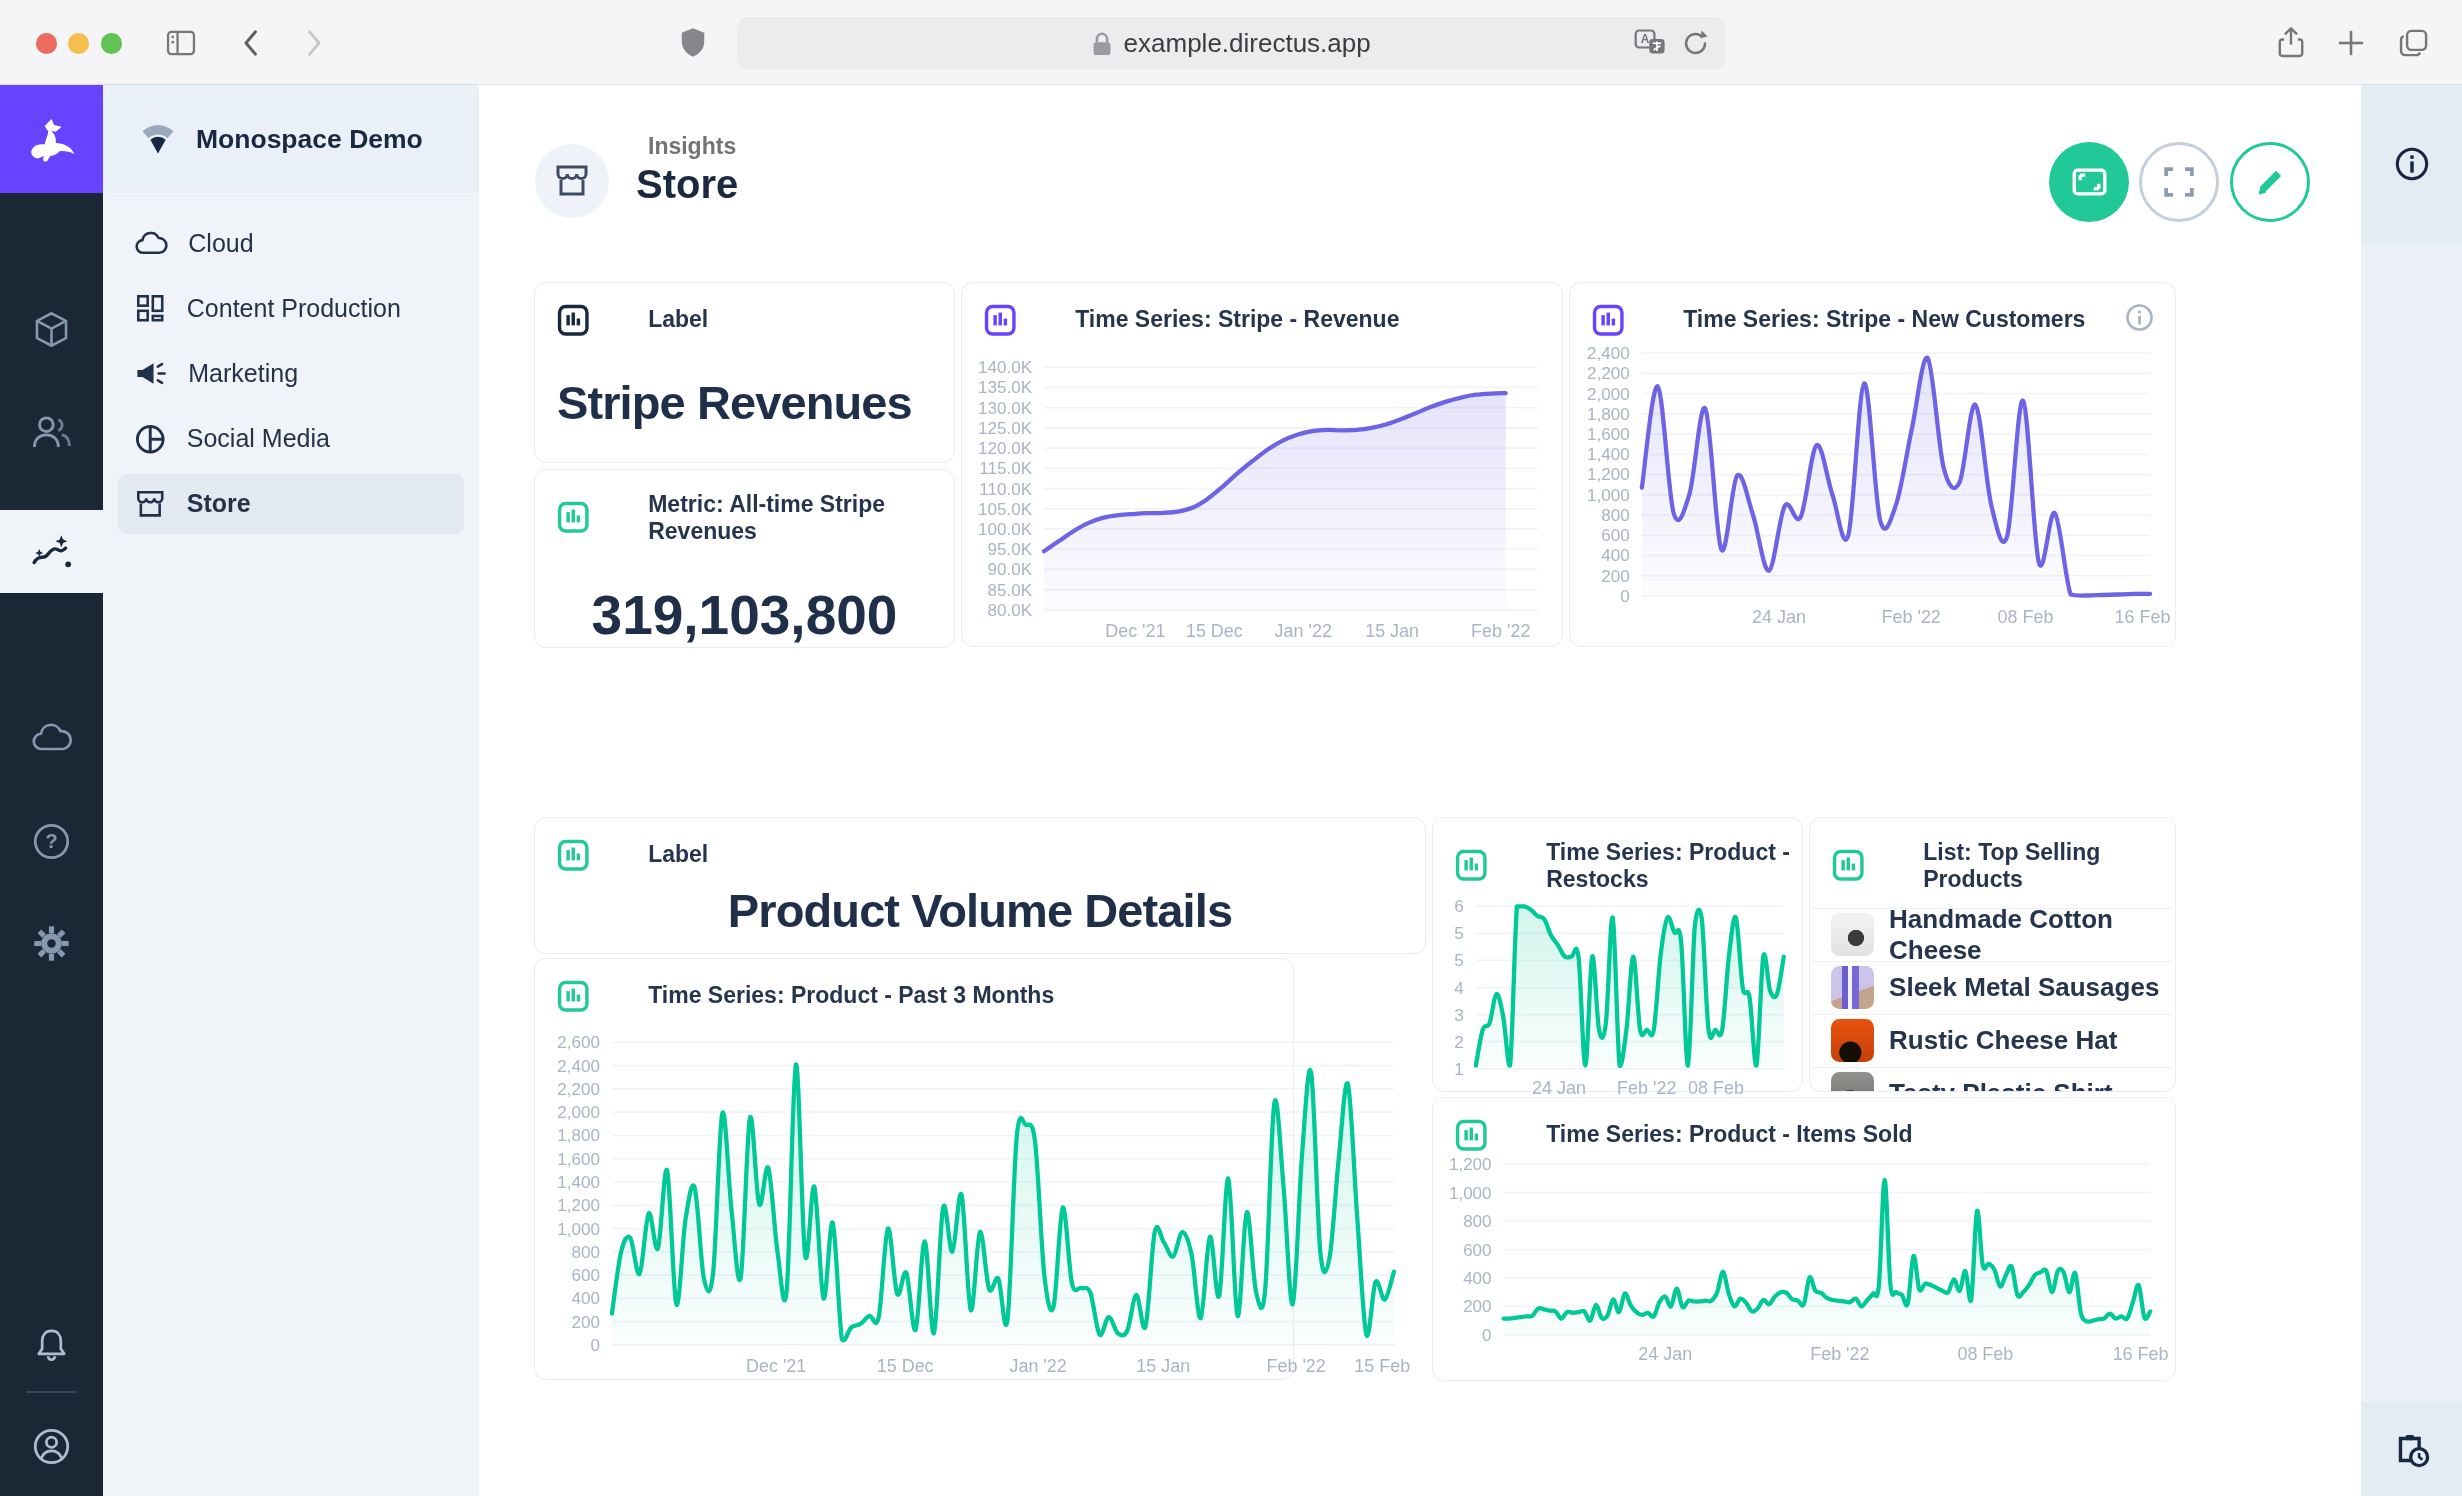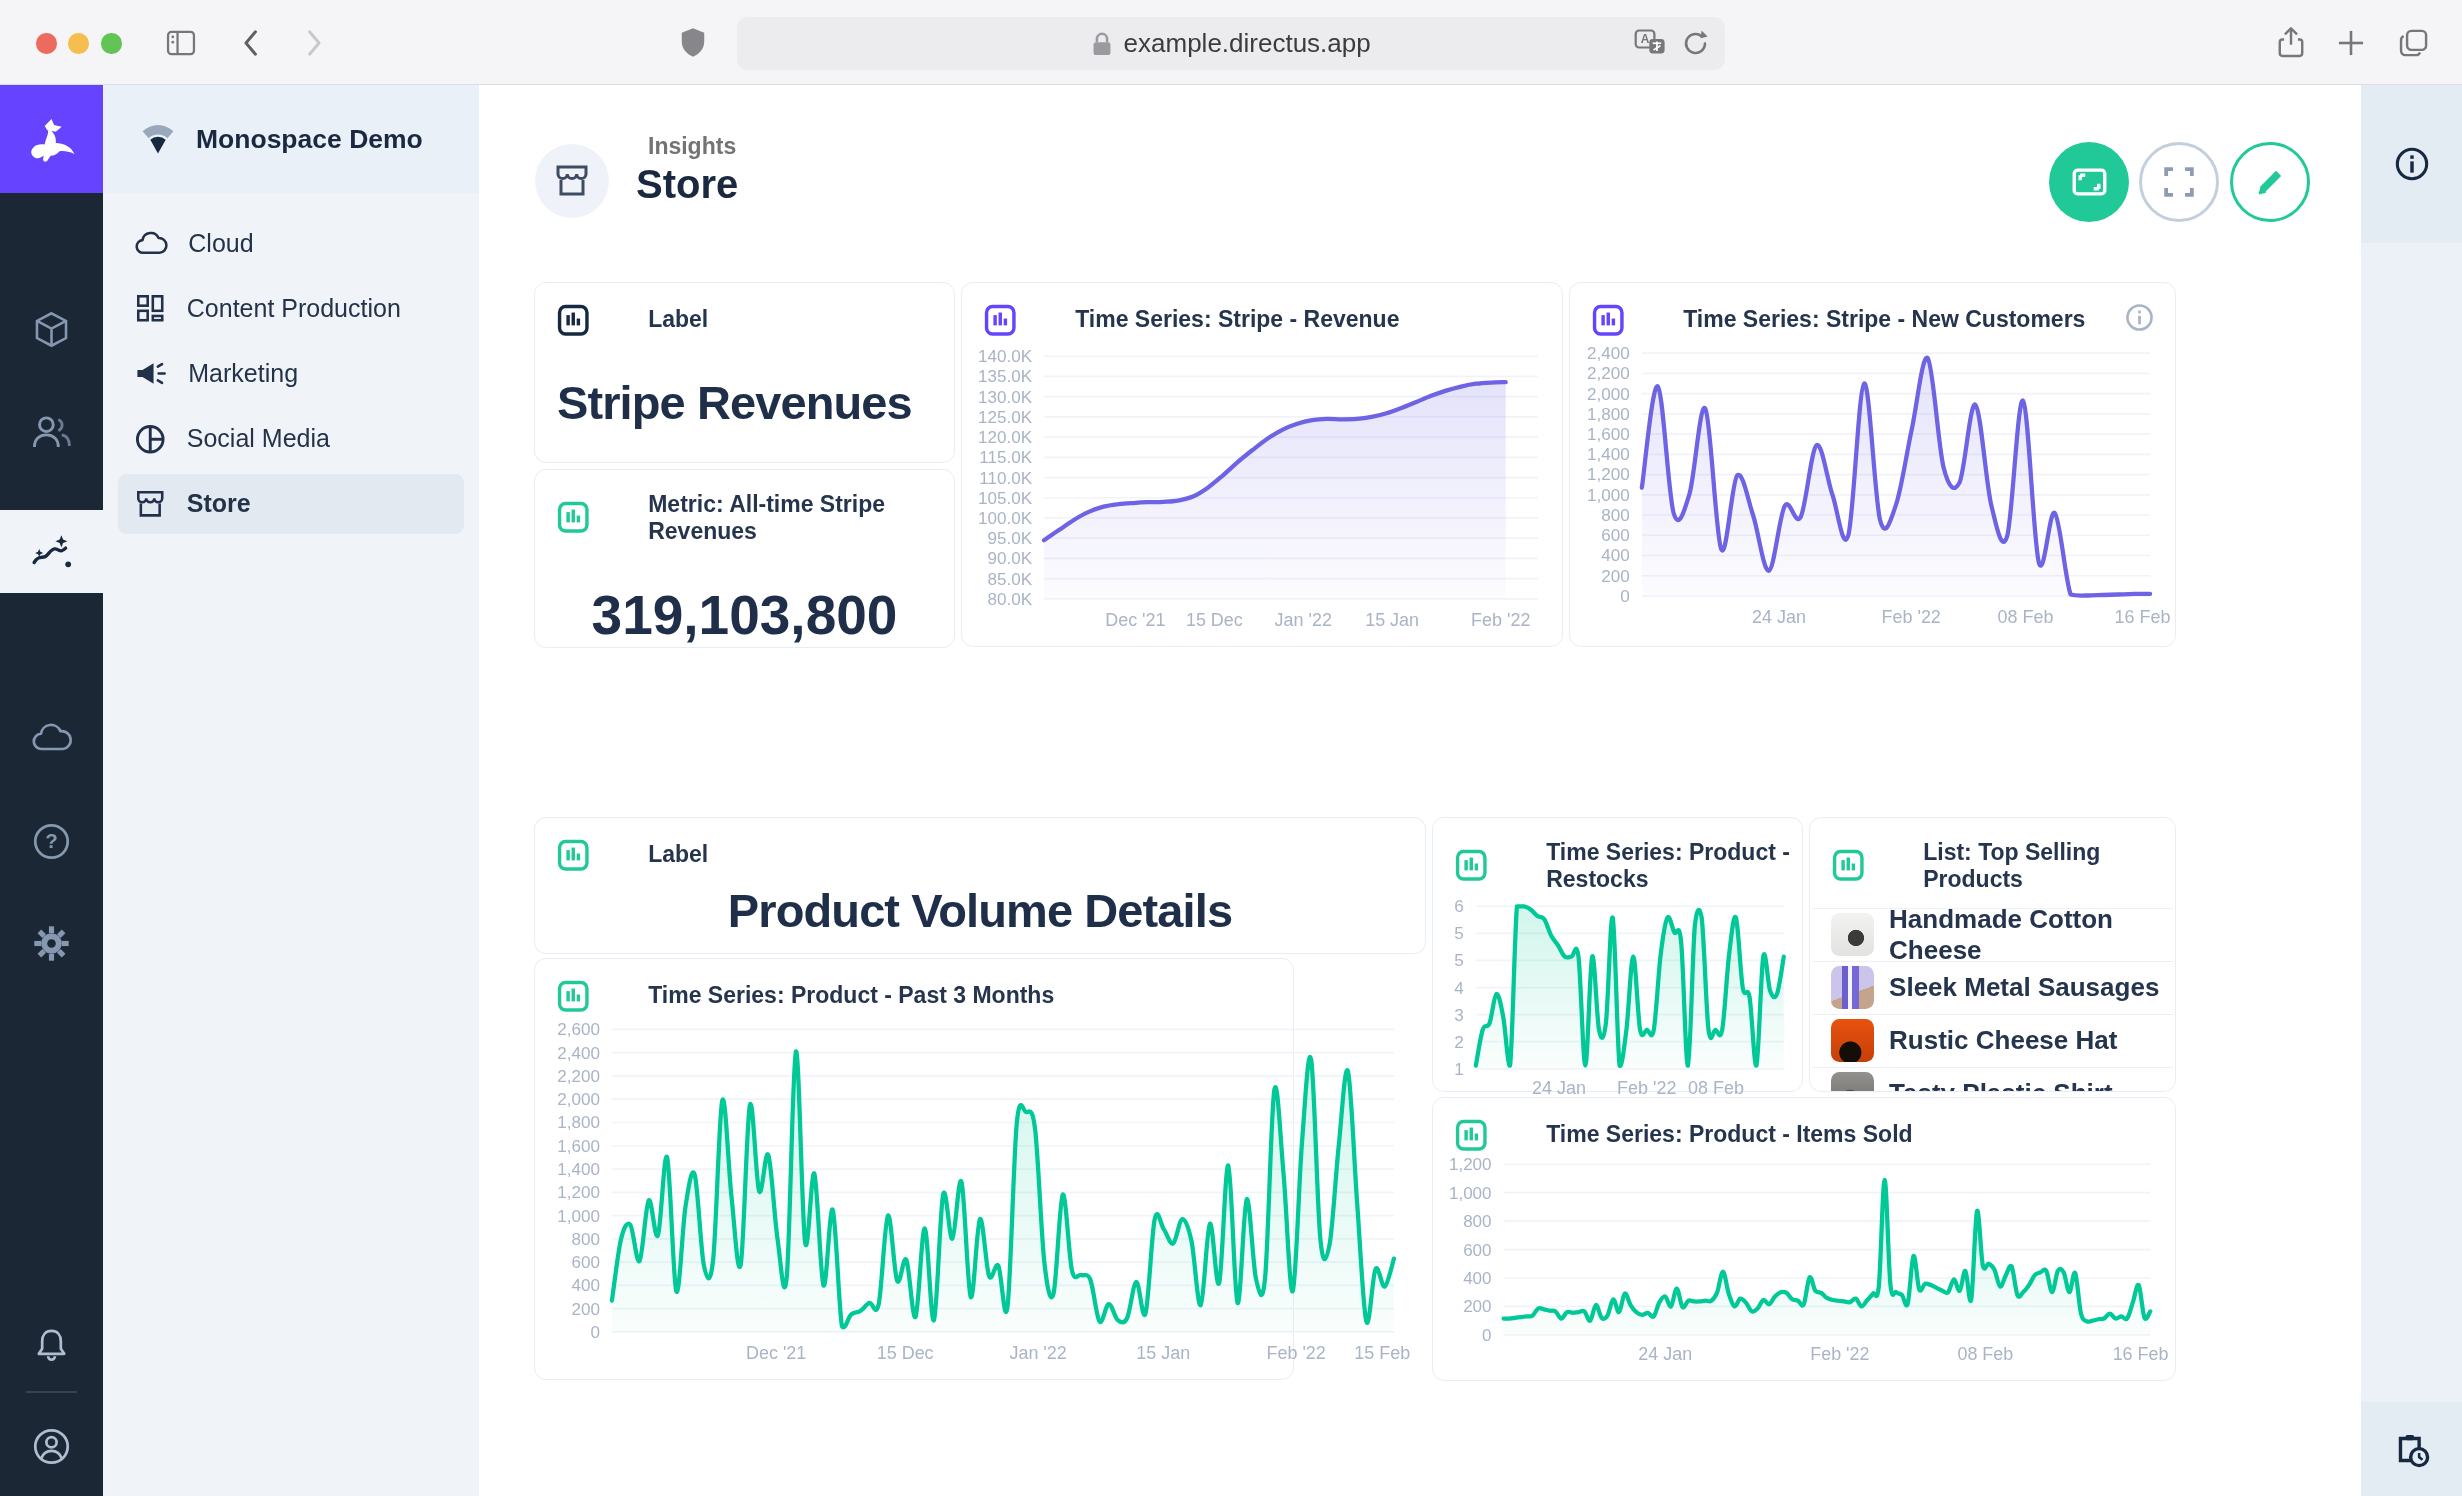--- a/index.html
+++ b/index.html
@@ -399,21 +399,21 @@
     <span>
       <svg width="32.5" height="32.5" viewBox="0 0 38 38">
           <rect x="3" y="3" width="32" height="32" rx="7" fill="none" stroke="#6644FF" stroke-width="4"></rect>
           <rect x="11" y="13" width="4" height="12" fill="#6644FF"></rect>
           <rect x="17" y="10" width="4" height="15" fill="#6644FF"></rect>
           <rect x="23" y="17" width="4" height="8" fill="#6644FF"></rect>
         </svg>
     </span>
     <span class="panel-title">Time Series: Stripe - Revenue</span>
   </div>
-  <div class="chart" style="height:291px;margin-top:8px">
+  <div class="chart" style="height:291px;margin-top:19px">
       <svg width="598" height="291" viewBox="0 0 700 340">
         <defs>
           <linearGradient id="grad_stripe_revenue" x1="0" y1="0" x2="0" y2="1">
             <stop offset="0%" stop-color="#6E63E4" stop-opacity="0.18"></stop>
             <stop offset="100%" stop-color="#6E63E4" stop-opacity="0.02"></stop>
           </linearGradient>
         </defs>
         <line x1="96" y1="14" x2="674" y2="14" stroke="#F0F3F8" stroke-width="2"></line>
         <text x="82" y="21" text-anchor="end" font-size="20" fill="#A9B4C6" class="tick-label">140.0K</text>
         <line x1="96" y1="37.66666666666667" x2="674" y2="37.66666666666667" stroke="#F0F3F8" stroke-width="2"></line>
@@ -534,21 +534,21 @@
     <span>
       <svg width="32.5" height="32.5" viewBox="0 0 38 38">
           <rect x="3" y="3" width="32" height="32" rx="7" fill="none" stroke="#21C998" stroke-width="4"></rect>
           <rect x="11" y="13" width="4" height="12" fill="#21C998"></rect>
           <rect x="17" y="10" width="4" height="15" fill="#21C998"></rect>
           <rect x="23" y="17" width="4" height="8" fill="#21C998"></rect>
         </svg>
     </span>
     <span class="panel-title">Time Series: Product - Past 3 Months</span>
   </div>
-  <div class="chart" style="height:349px;margin-top:7px">
+  <div class="chart" style="height:349px;margin-top:20px">
       <svg width="888" height="349" viewBox="0 0 1039 408">
         <defs>
           <linearGradient id="grad_past_3_months" x1="0" y1="0" x2="0" y2="1">
             <stop offset="0%" stop-color="#00C897" stop-opacity="0.18"></stop>
             <stop offset="100%" stop-color="#00C897" stop-opacity="0.02"></stop>
           </linearGradient>
         </defs>
         <line x1="90" y1="12" x2="1005" y2="12" stroke="#F0F3F8" stroke-width="2"></line>
         <text x="76" y="19" text-anchor="end" font-size="20" fill="#A9B4C6" class="tick-label">2,600</text>
         <line x1="90" y1="39.230769230769226" x2="1005" y2="39.230769230769226" stroke="#F0F3F8" stroke-width="2"></line>

